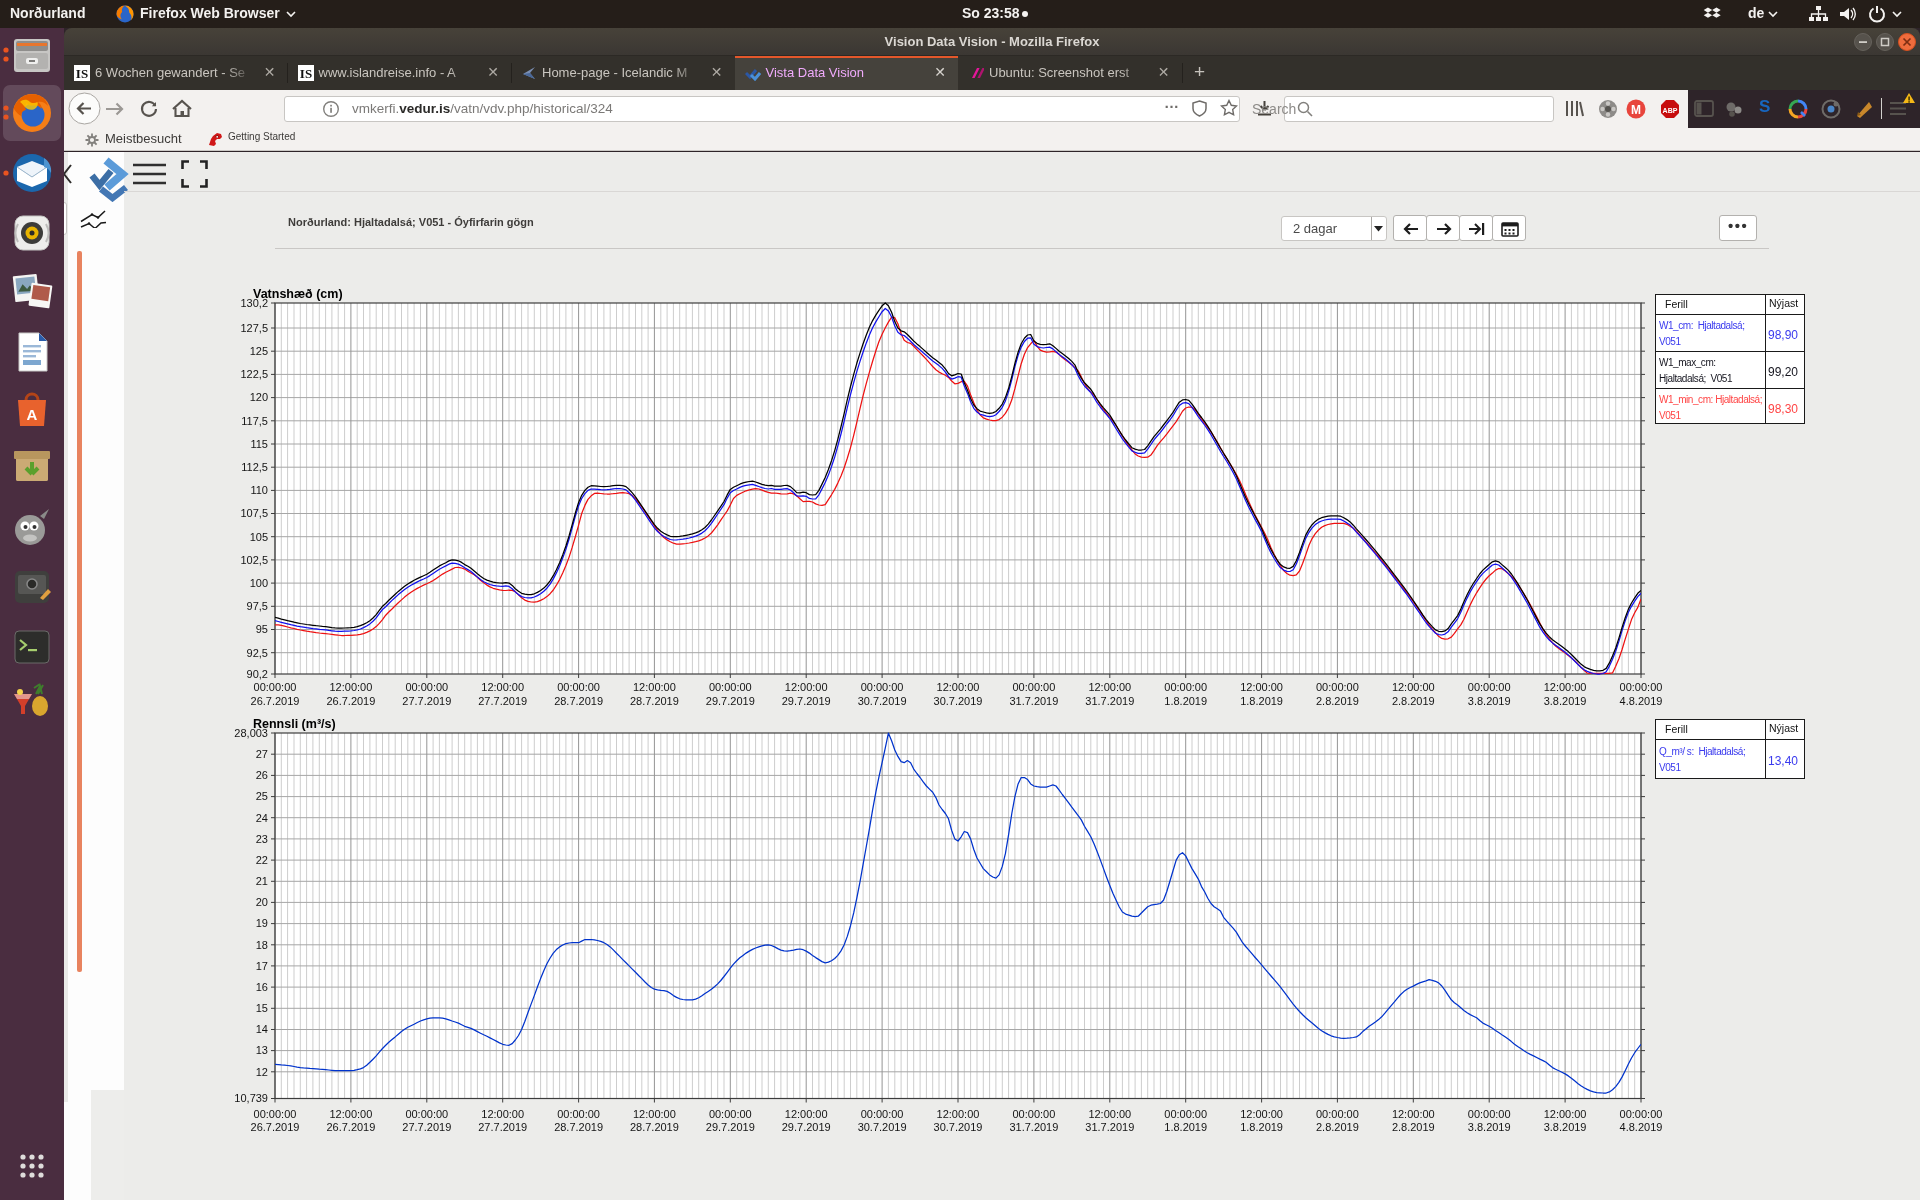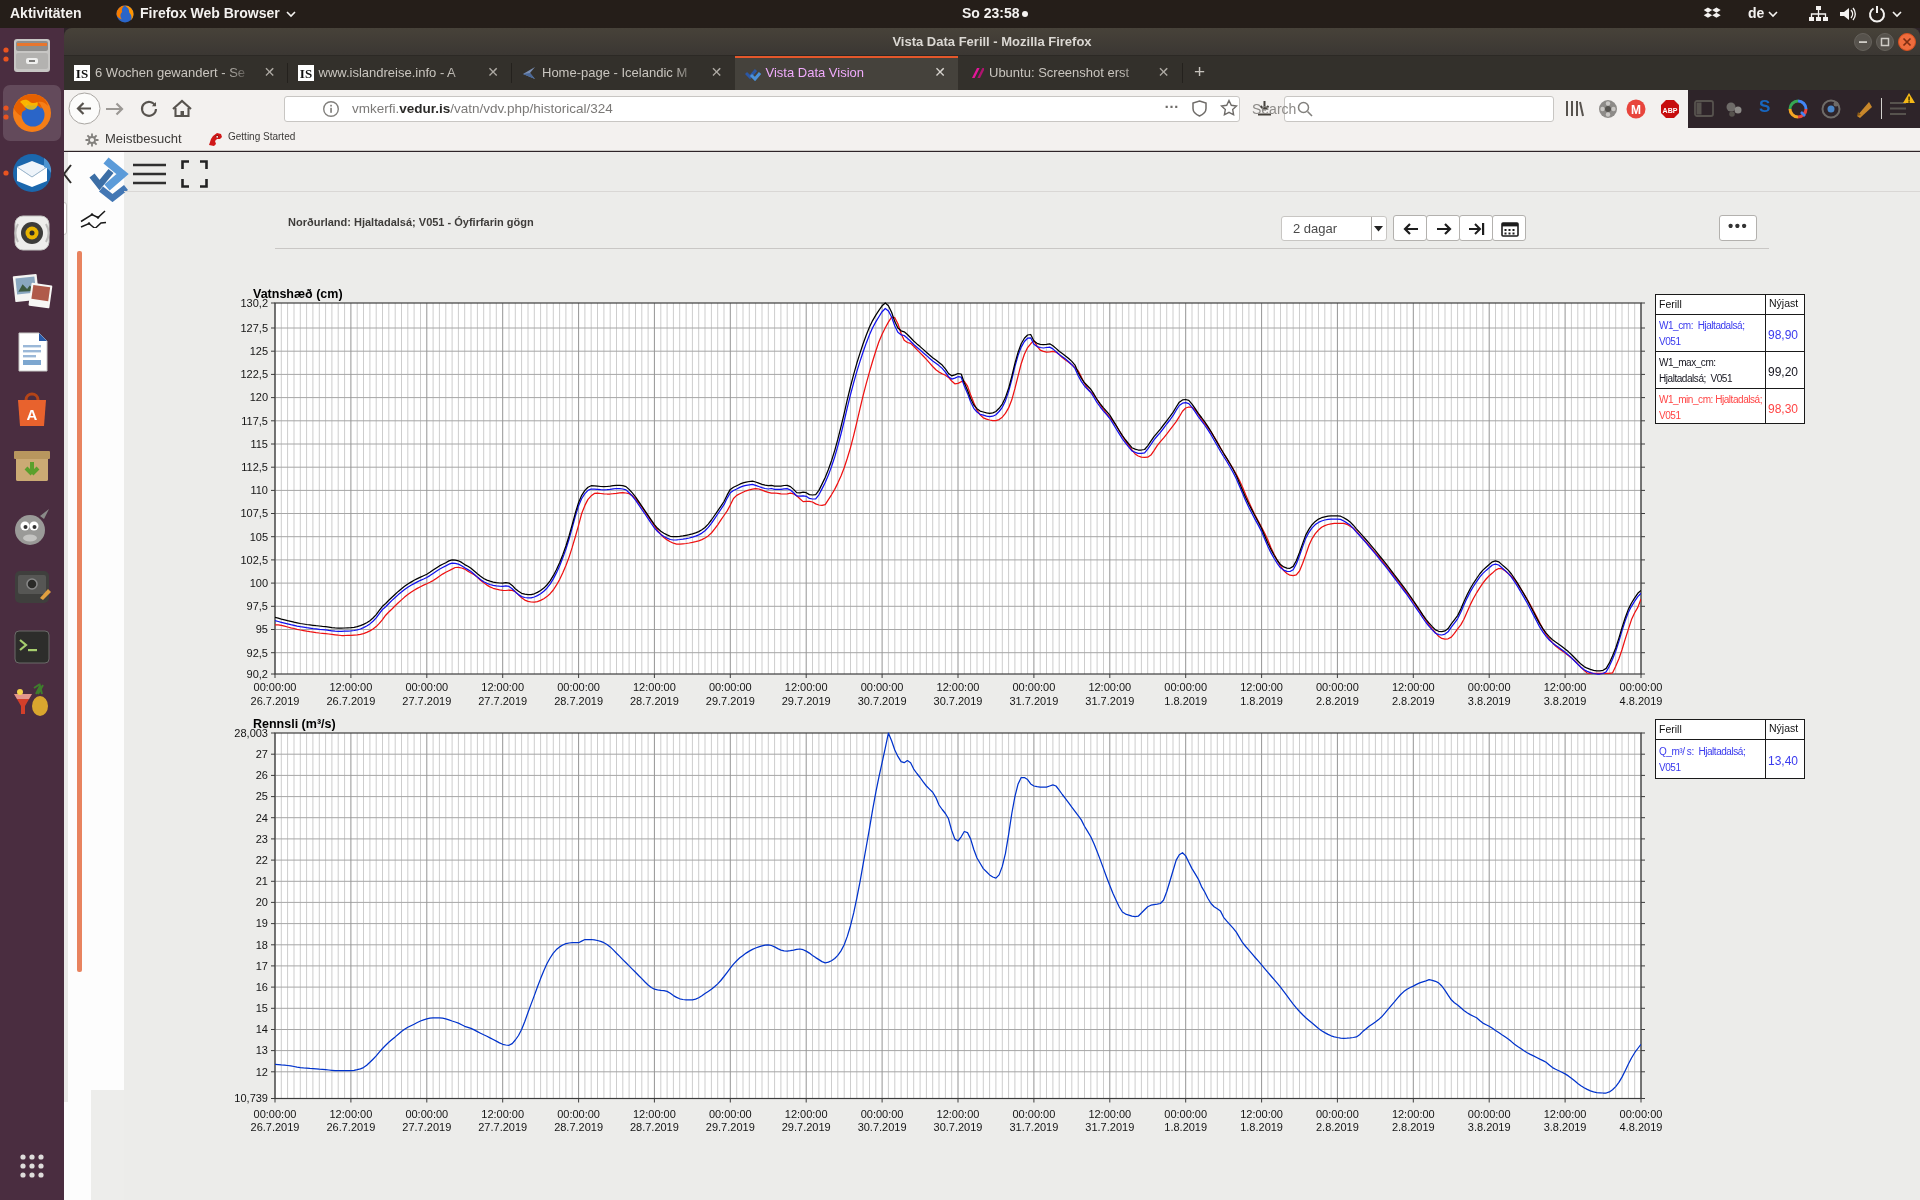--- a/index.html
+++ b/index.html
@@ -16,32 +16,32 @@
 .tab .cx{position:absolute;right:12px;top:8px;font-size:14px;color:#aeaaa4}
 .tab .fade{position:absolute;right:26px;top:0;width:36px;height:34px;background:linear-gradient(90deg,rgba(51,48,43,0),#33302b 75%)}
 .tabsep{position:absolute;top:7px;height:20px;width:1px;background:#24211d}
 #navbar{left:0;top:62px;width:1624px;height:38px;background:#f3f1ef}
 #bmbar{left:0;top:100px;width:1856px;height:23px;background:#f3f1ef;border-bottom:1px solid #ccc9c6}
 #page{left:0;top:124px;width:1856px;height:1048px;background:#ececea}
 .field{position:absolute;background:#fff;border:1px solid #c8c6c3;border-radius:3px}
 #ttl{position:absolute;left:224px;top:64px;font-size:11px;font-weight:bold;color:#3e3c3a}
 .btn{position:absolute;background:#fff;border:1px solid #b3b1ae;border-radius:3px}
 .lgd{position:absolute;background:#fff;border:1px solid #1a1a1a;font-size:10.5px}
-.lgd .hd{height:20px;line-height:19px;padding-left:3px;color:#111}
+.lgd .hd{height:20px;line-height:19px;padding-left:9px;color:#111}
 .lgd .cell{position:absolute;left:0;width:108px;padding:2px 0 0 3px;line-height:16px;font-size:10px;letter-spacing:-.45px;white-space:nowrap}
 .lgd .val{position:absolute;left:110px;width:39px;font-size:12px;text-align:left;padding-left:2px}
 .lgd .vln{position:absolute;left:109px;top:0;bottom:0;width:1px;background:#1a1a1a}
 .blue{color:#3a3aee}.red{color:#ff4545}.blk{color:#15151f}
 svg{display:block}
 #charts{position:absolute;left:0;top:0;z-index:5;pointer-events:none}
 </style></head><body>
 <div id="scr">
 
 <div id="topbar" class="abs">
- <span class="t" style="left:10px">Aktivitäten</span>
+ <span class="t" style="left:10px">Norðurland</span>
  <svg class="abs" style="left:116px;top:5px" width="18" height="18">
         <circle cx="9" cy="9" r="8.5" fill="#2a65c8"></circle>
         <path d="M9 .5a8.5 8.5 0 018.5 8.5c0 2-1 5-2.5 6.2 1-2.2.6-5-1-6.7C12.6 7 13.8 4 11 2.2 10 1.5 9.4.9 9 .5z" fill="#ff9500"></path>
         <path d="M.5 9A8.5 8.5 0 019 .5C6 2 5.5 5 6.2 7 4 8.5 3.8 12 6 14.5 2.8 13.4.5 11.5.5 9z" fill="#f57c00"></path>
       </svg>
  <span class="t" style="left:140px">Firefox Web Browser</span>
  <svg class="abs" style="left:286px;top:11px" width="10" height="7">
         <path d="M1 1l4 4 4-4" stroke="#f4f2f0" stroke-width="1.6" fill="none"></path>
       </svg>
  <span class="t" style="left:962px">So 23:58</span>
@@ -168,21 +168,21 @@
         <circle cx="23" cy="1166" r="2.6" fill="#dfdddb"></circle>
         <circle cx="32" cy="1166" r="2.6" fill="#dfdddb"></circle>
         <circle cx="41" cy="1166" r="2.6" fill="#dfdddb"></circle>
         <circle cx="23" cy="1175" r="2.6" fill="#dfdddb"></circle>
         <circle cx="32" cy="1175" r="2.6" fill="#dfdddb"></circle>
         <circle cx="41" cy="1175" r="2.6" fill="#dfdddb"></circle>
       </svg>
     </div>
     <div id="win" class="abs">
 <div id="titlebar" class="abs">
-        <span class="wt">Vista Data Ferill - Mozilla Firefox</span>
+        <span class="wt">Vision Data Vision - Mozilla Firefox</span>
 <svg class="abs" style="left:1790px;top:5px" width="62" height="18">
 <circle cx="9" cy="9" r="8.5" fill="#56524c" stroke="#66625c"></circle>
           <rect x="5" y="8.2" width="8" height="1.8" fill="#cfccc6"></rect>
 <circle cx="31" cy="9" r="8.5" fill="#56524c" stroke="#66625c"></circle>
           <rect x="27.5" y="5.5" width="7" height="7" fill="none" stroke="#cfccc6" stroke-width="1.5"></rect>
 <circle cx="53" cy="9" r="8.5" fill="#ef6c3d" stroke="#d4501f"></circle>
           <path d="M49.5 5.5l7 7m0-7l-7 7" stroke="#7e2d12" stroke-width="1.7"></path>
 </svg>
       </div>
 <div id="tabbar" class="abs">

